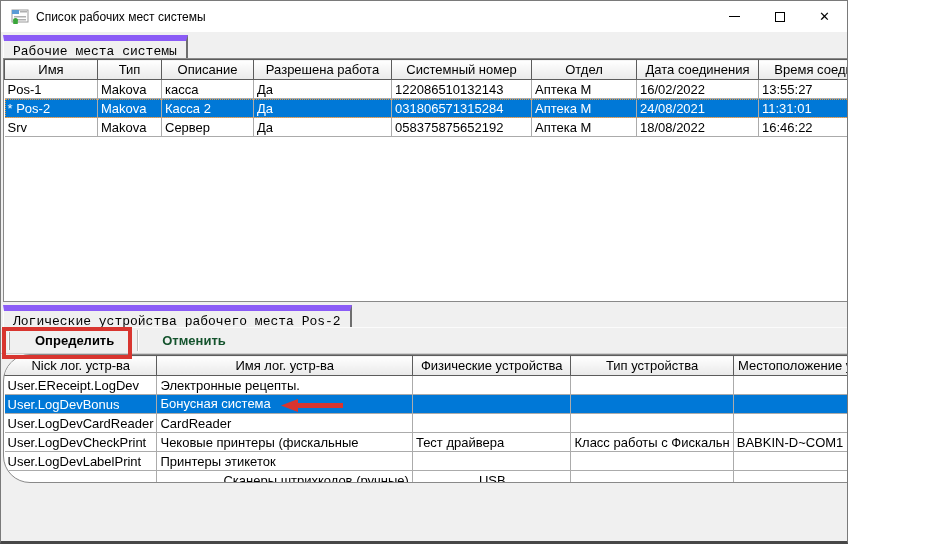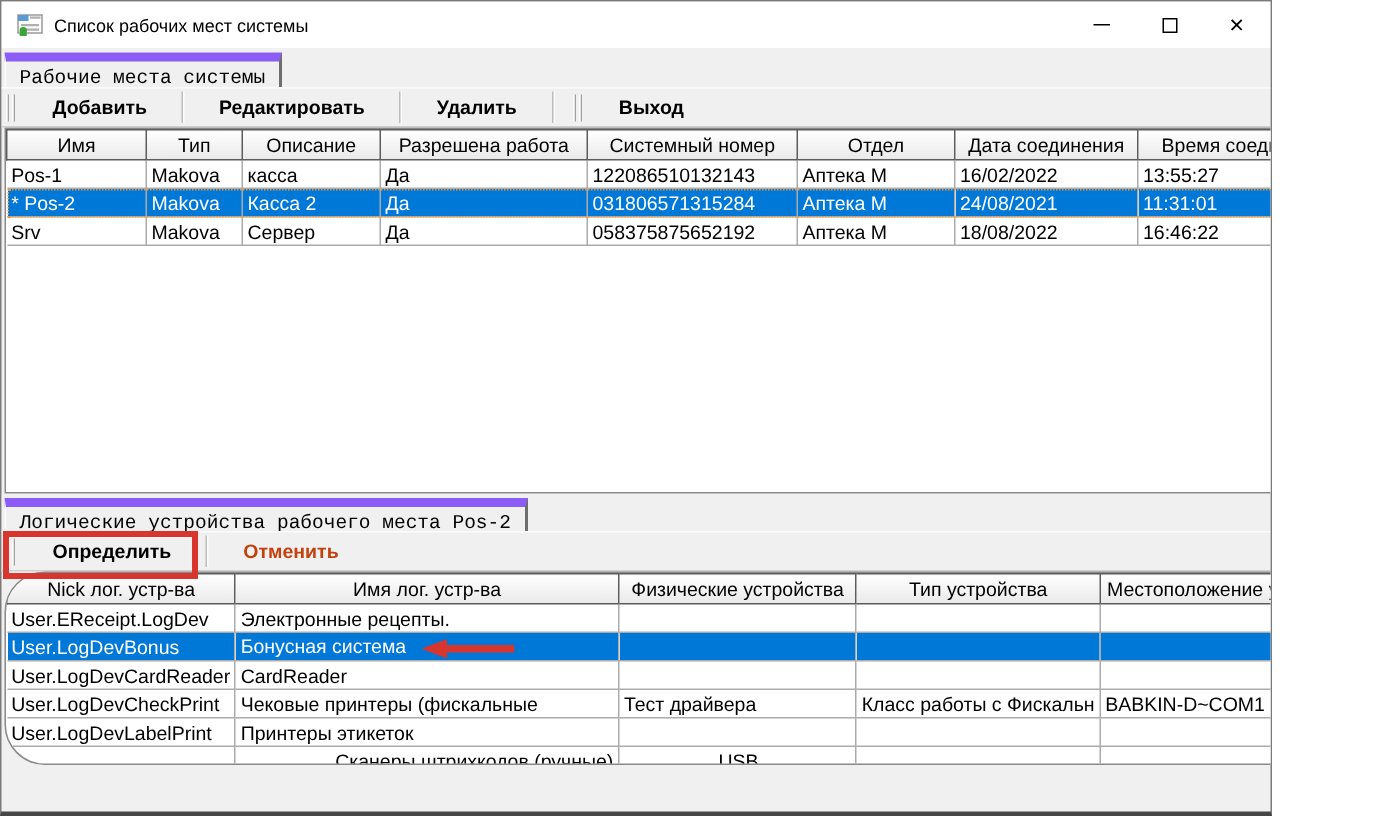--- a/index.html
+++ b/index.html
@@ -36,21 +36,21 @@
   
   .toolbar {
     height: 27px; background: #f0f0f0; display: flex; align-items: center;
     border-top: 1px solid #fbfbfb; border-bottom: 1px solid #cfcfcf;
     position: relative;
   }
   .grip { display: flex; align-items: center; height: 18px; margin: 0 3px 0 3px; }
   .grip i { display: block; width: 2px; height: 18px; background: #e6e6e6;
             border-left: 1px solid #fdfdfd; border-right: 1px solid #a3a3a3; margin-right: 2px; }
   .tbtn { padding: 0 20px; font-weight: bold; font-size: 13px; height: 25px; line-height: 25px; white-space: nowrap; cursor: default; }
-  .tbtn.disabled { color: #c2410c; }
+  .tbtn.disabled { color: #14532d; }
   .sep { width: 2px; height: 21px; border-left: 1px solid #bdbdbd; border-right: 1px solid #fdfdfd; margin: 0 3px; }
   .band-gap { width: 6px; }
 
   
   .red-box {
     position: absolute; left: 1px; top: -1px; width: 130px; height: 32px;
     border: 4px solid #d8352f; z-index: 5; pointer-events: none;
   }
 
   
@@ -119,38 +119,20 @@
       <div class="win-btn">
           <span class="glyph-close">✕</span>
         </div>
     </div>
   </div>
 
   <div class="tabstrip">
     <span class="tab">Рабочие места системы</span>
   </div>
 
-  <div class="toolbar">
-    <span class="grip">
-        <i></i>
-        <i></i>
-      </span>
-    <span class="tbtn">Добавить</span>
-    <span class="sep"></span>
-    <span class="tbtn">Редактировать</span>
-    <span class="sep"></span>
-    <span class="tbtn">Удалить</span>
-    <span class="sep"></span>
-    <span class="band-gap"></span>
-    <span class="grip">
-        <i></i>
-        <i></i>
-      </span>
-    <span class="tbtn">Выход</span>
-  </div>
 
 
   <div class="grid-wrap grid-top">
     <table>
       <colgroup>
         <col style="width:93px">
           <col style="width:64px">
           <col style="width:92px">
           <col style="width:138px">
         <col style="width:140px">

